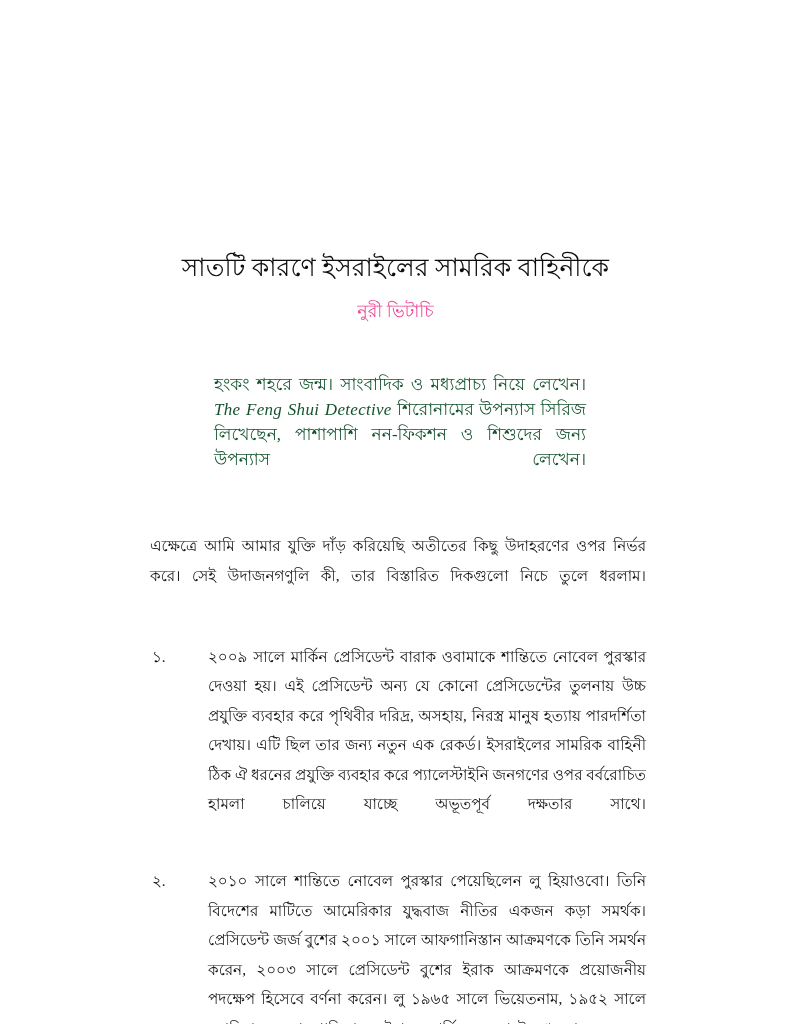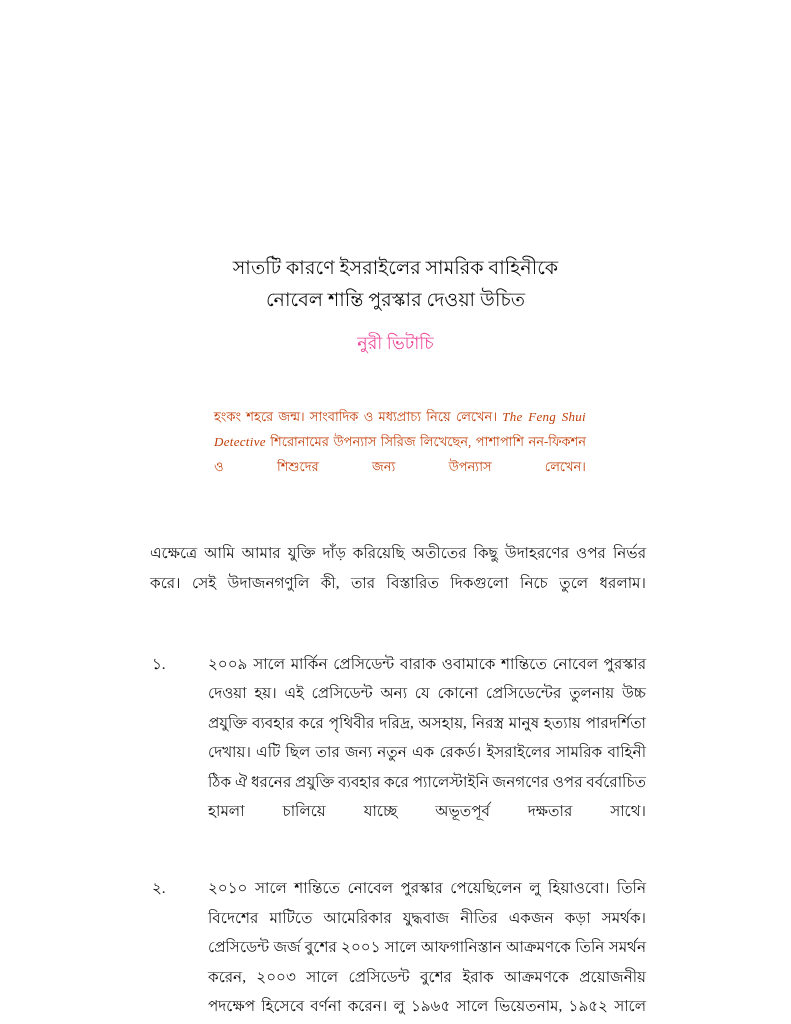--- a/index.html
+++ b/index.html
@@ -27,46 +27,46 @@
   
   .top-spacer { height: 252px; }
 
   
   .title-block {
     width: 470px;
     margin: 0 auto;
     text-align: center;
   }
   .doc-title {
-    font-size: 19px;
+    font-size: 25px;
     line-height: 32px;
     font-weight: 400;
     letter-spacing: 0.1px;
     color: #0d0d0d;
     margin: 0;
   }
   .doc-title .tline { display: block; }
 
   .author-name {
     font-size: 17.5px;
     line-height: 26px;
     margin: 14px 0 0 0;
     text-align: center;
     color: #ec4899;
   }
 
   
   .bio {
     width: 372px;
     margin: 48px 0 0 214px;
-    font-size: 13px;
+    font-size: 17px;
     line-height: 25px;
     text-align: justify;
     text-justify: inter-word;
-    color: #c2410c;
+    color: #14532d;
   }
   .bio .latin {
     font-style: italic;
     font-family: "Liberation Serif", "DejaVu Serif", serif;
     letter-spacing: 0.3px;
   }
 
   
   .intro {
     width: 496px;
@@ -117,21 +117,20 @@
 </head>
 <body>
 
 <div class="page">
 
   <div class="top-spacer"></div>
 
   <div class="title-block">
     <h1 class="doc-title">
       <span class="tline">সাতটি কারণে ইসরাইলের সামরিক বাহিনীকে</span>
-      <span class="tline">নোবেল শান্তি পুরস্কার দেওয়া উচিত</span>
     </h1>
     <p class="author-name">নুরী ভিটাচি</p>
   </div>
 
   <p class="bio"><span>হংকং শহরে জন্ম। সাংবাদিক ও মধ্যপ্রাচ্য নিয়ে লেখেন। </span><span class="latin">The Feng Shui Detective</span><span> শিরোনামের উপন্যাস সিরিজ লিখেছেন, পাশাপাশি নন-ফিকশন ও শিশুদের জন্য উপন্যাস লেখেন।</span></p>
 
   <p class="intro">এক্ষেত্রে আমি আমার যুক্তি দাঁড় করিয়েছি অতীতের কিছু উদাহরণের ওপর নির্ভর করে। সেই উদাজনগণুলি কী, তার বিস্তারিত দিকগুলো নিচে তুলে ধরলাম।</p>
 
   <ol class="num-list">
     <li class="num-item">

